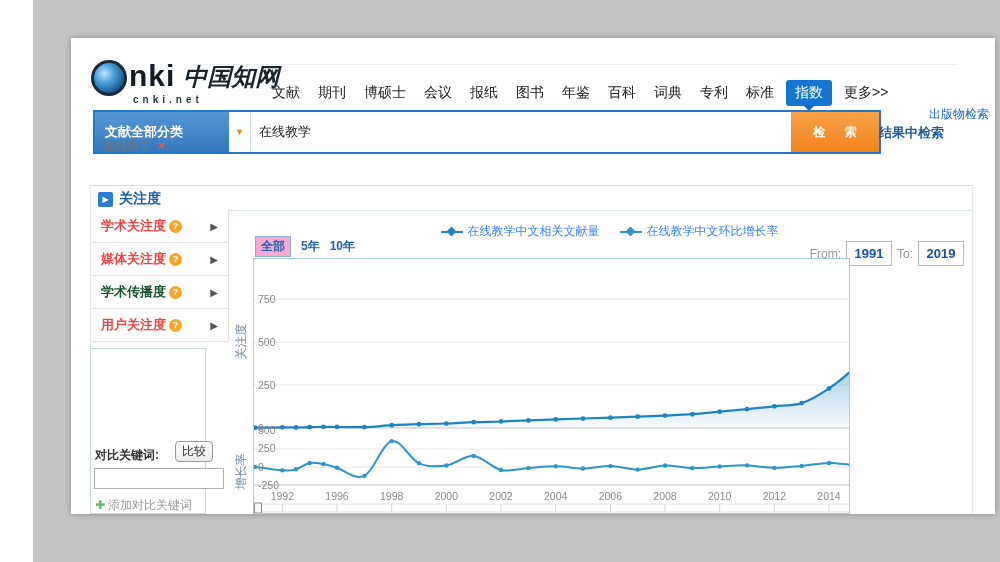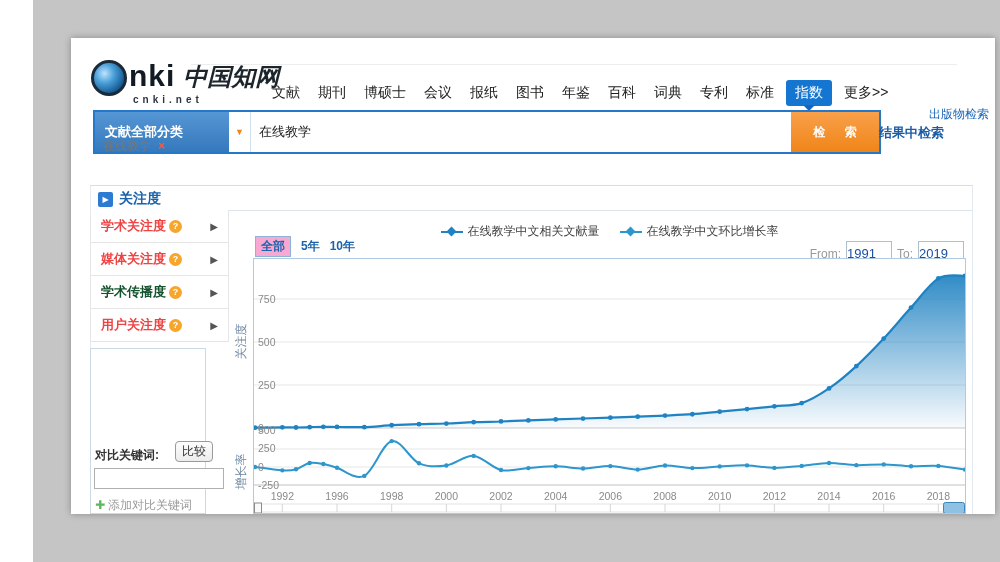--- a/index.html
+++ b/index.html
@@ -75,31 +75,31 @@
                font-size:12px; padding:0 4px; outline:none; }
   .cmp-add { position:absolute; left:4px; top:148px; font-size:12px; color:#9a9a9a; cursor:pointer; }
   .plus { color:#5cb85c; font-weight:bold; margin-right:3px; font-size:12px; }
 
   
   .legend { left:182px; top:185px; width:713px; display:flex; justify-content:center; gap:20px; }
   .lg-item { display:flex; align-items:center; gap:5px; cursor:pointer; }
   .lg-mark { position:relative; width:22px; height:9px; }
   .lg-line { position:absolute; left:0; top:4px; width:22px; height:2px; }
   .lg-diamond { position:absolute; left:7px; top:1px; width:7px; height:7px; transform:rotate(45deg); }
-  .lg-text { font-size:12px; color:#404040; }
+  .lg-text { font-size:12px; color:#3b82f6; }
   .tabs { left:184px; top:198px; display:flex; align-items:center; gap:10px; }
   .tab { font-size:12px; font-weight:bold; color:#1b64ab; cursor:pointer; }
   .tab.active { background:#f9a8d4; border:1px solid #8fb3d4; padding:1px 5px; }
   .fromto { left:0; top:203px; width:893px; display:flex; justify-content:flex-end; align-items:center; gap:5px; }
   .ft-label { font-size:12px; color:#999; }
-  .ft-box { width:46px; height:25px; border:1px solid #b0bfce; font-size:13px; font-weight:normal; color:#1b4fa0;
-            outline:none; background:#fff; }
-
-  
-  .chartbox { left:182px; top:220px; width:713px; height:256px; border:1px solid #aecbe3; background:#fff; overflow:hidden; }
+  .ft-box { width:46px; height:25px; border:1px solid #b0bfce; font-size:13px; font-weight:bold; color:#1b4fa0;
+            text-align:center; outline:none; background:#fff; }
+
+  
+  .chartbox { left:182px; top:220px; width:597px; height:256px; border:1px solid #aecbe3; background:#fff; overflow:hidden; }
   .yname { font-size:12px; color:#6e87a0; transform:rotate(-90deg); transform-origin:center; white-space:nowrap; }
   .yname1 { left:150px; top:295px; width:40px; text-align:center; }
   .yname2 { left:150px; top:425px; width:40px; text-align:center; }
 </style>
 </head>
 <body>
 
 <div id="frame">
   <div id="page">
 

